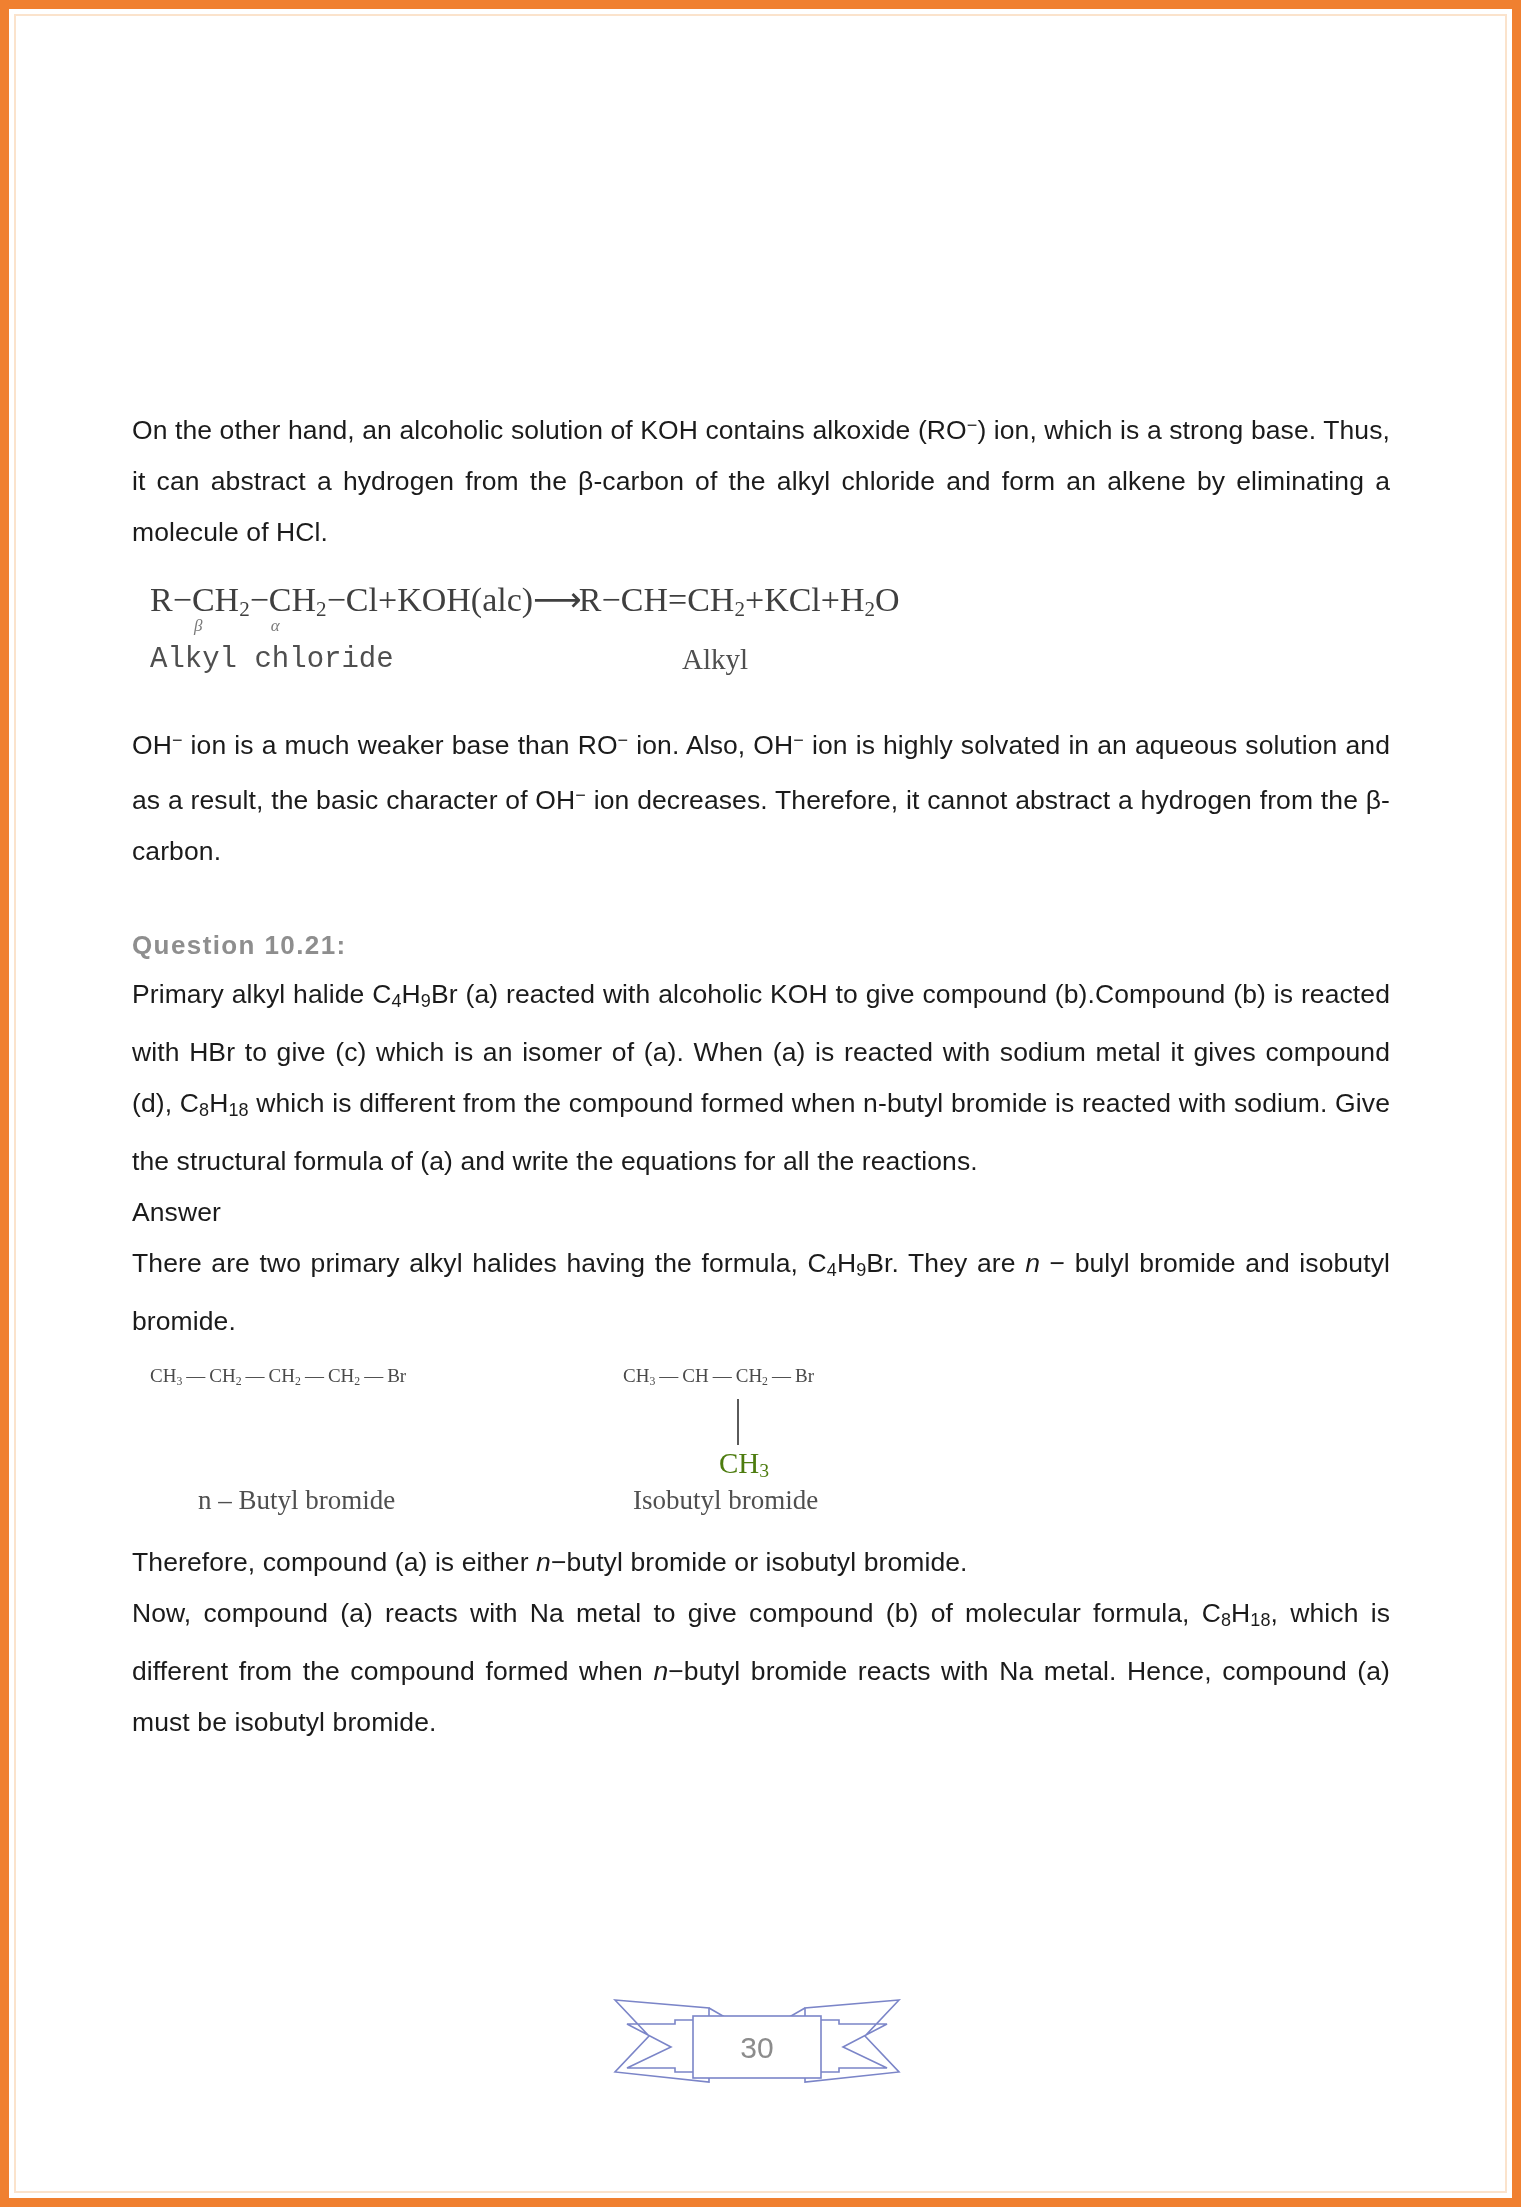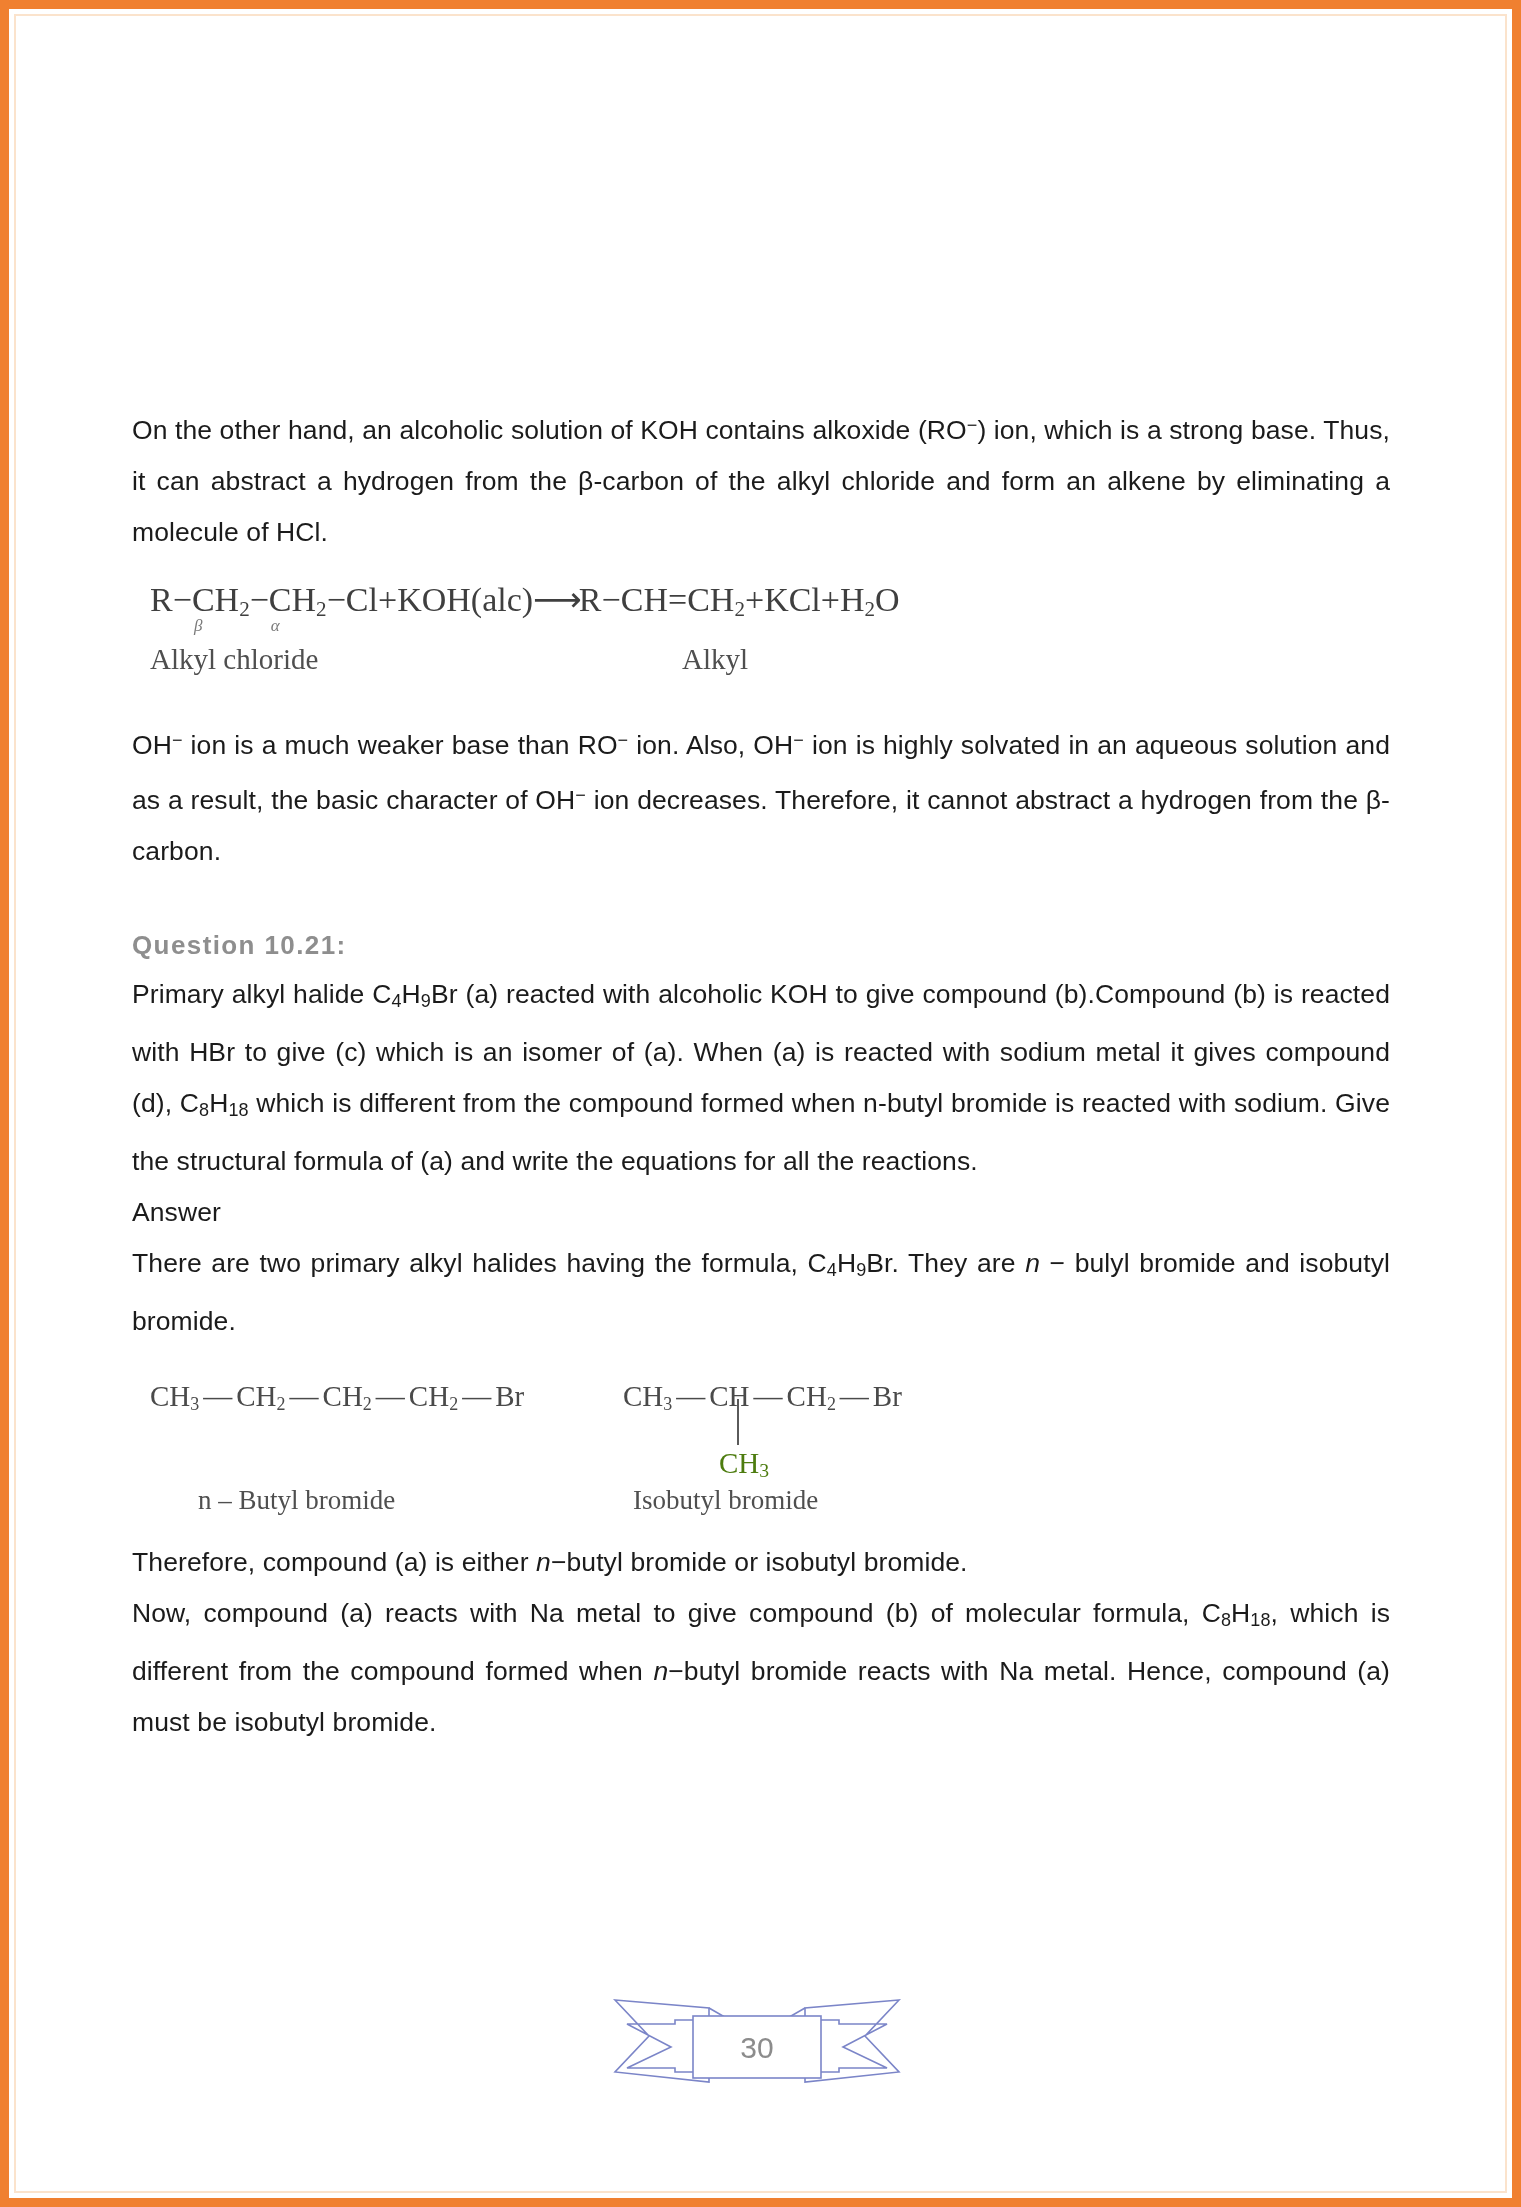--- a/index.html
+++ b/index.html
@@ -103,44 +103,43 @@
   }
   .arrow-long { letter-spacing: -3px; }
   .eqn-labels {
     position: relative;
     height: 46px;
     font-size: 29px;
     color: #4f4f4f;
     margin-top: 12px;
   }
   .eqn-labels .lbl { position: absolute; top: 0; white-space: nowrap; }
-  .lbl-alkylchloride { left: 0px; }
+  .lbl-alkylchloride { left: 0px; font-family: Liberation Mono, monospace; }
   .lbl-alkene { left: 532px; }
 
   
   .structs {
     position: relative;
     height: 180px;
     margin-top: 10px;
     margin-left: 18px;
     font-family: "Liberation Serif", serif;
     color: #4a4a4a;
   }
   .struct {
     position: absolute;
     top: 0;
   }
   .struct.left  { left: 0px; }
   .struct.right { left: 473px; }
   .struct-row {
-    font-size: 29px;
+    font-size: 19px;
     line-height: 38px;
     white-space: nowrap;
     color: #4a4a4a;
-    margin-top: 20px;
   }
   .struct-row sub { font-size: 0.62em; vertical-align: -0.25em; }
   .bond { letter-spacing: 0px; padding: 0 4px; }
   .vbond {
     position: absolute;
     width: 2px;
     background: #5a5a5a;
     left: 114px;
     top: 42px;
     height: 46px;

